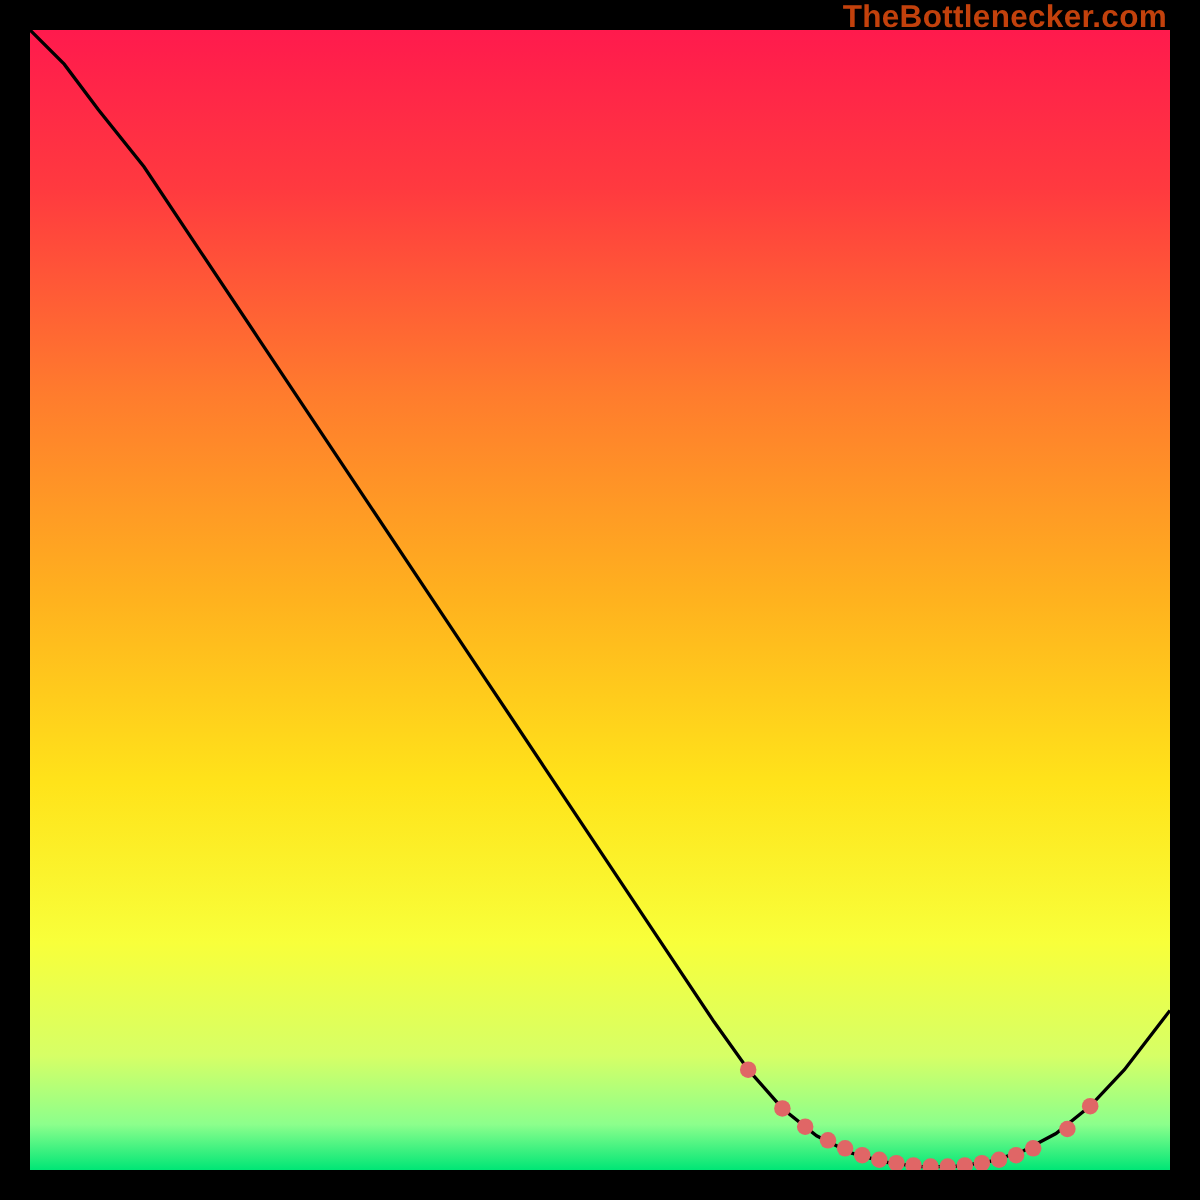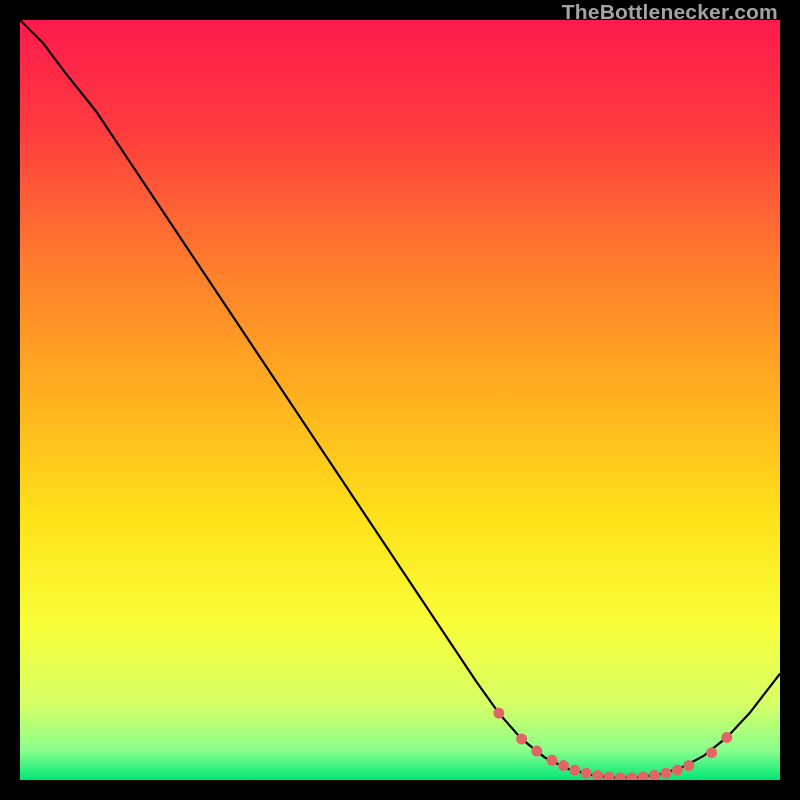--- a/index.html
+++ b/index.html
@@ -4,21 +4,21 @@
 <style>
   * { margin: 0; padding: 0; box-sizing: border-box; }
   html, body { width: 800px; height: 800px; background: #000; overflow: hidden; }
   .watermark {
     position: absolute;
     top: 0;
     right: 22px;
     font-family: Arial, Helvetica, sans-serif;
     font-size: 21px;
     font-weight: 600;
-    color: #a3a3a3;
+    color: #c2410c;
     letter-spacing: 0.2px;
     z-index: 10;
     text-align: right;
   }
   .gradient-bg {
     position: absolute;
     left: 20px;
     top: 20px;
     width: 760px;
     height: 760px;

